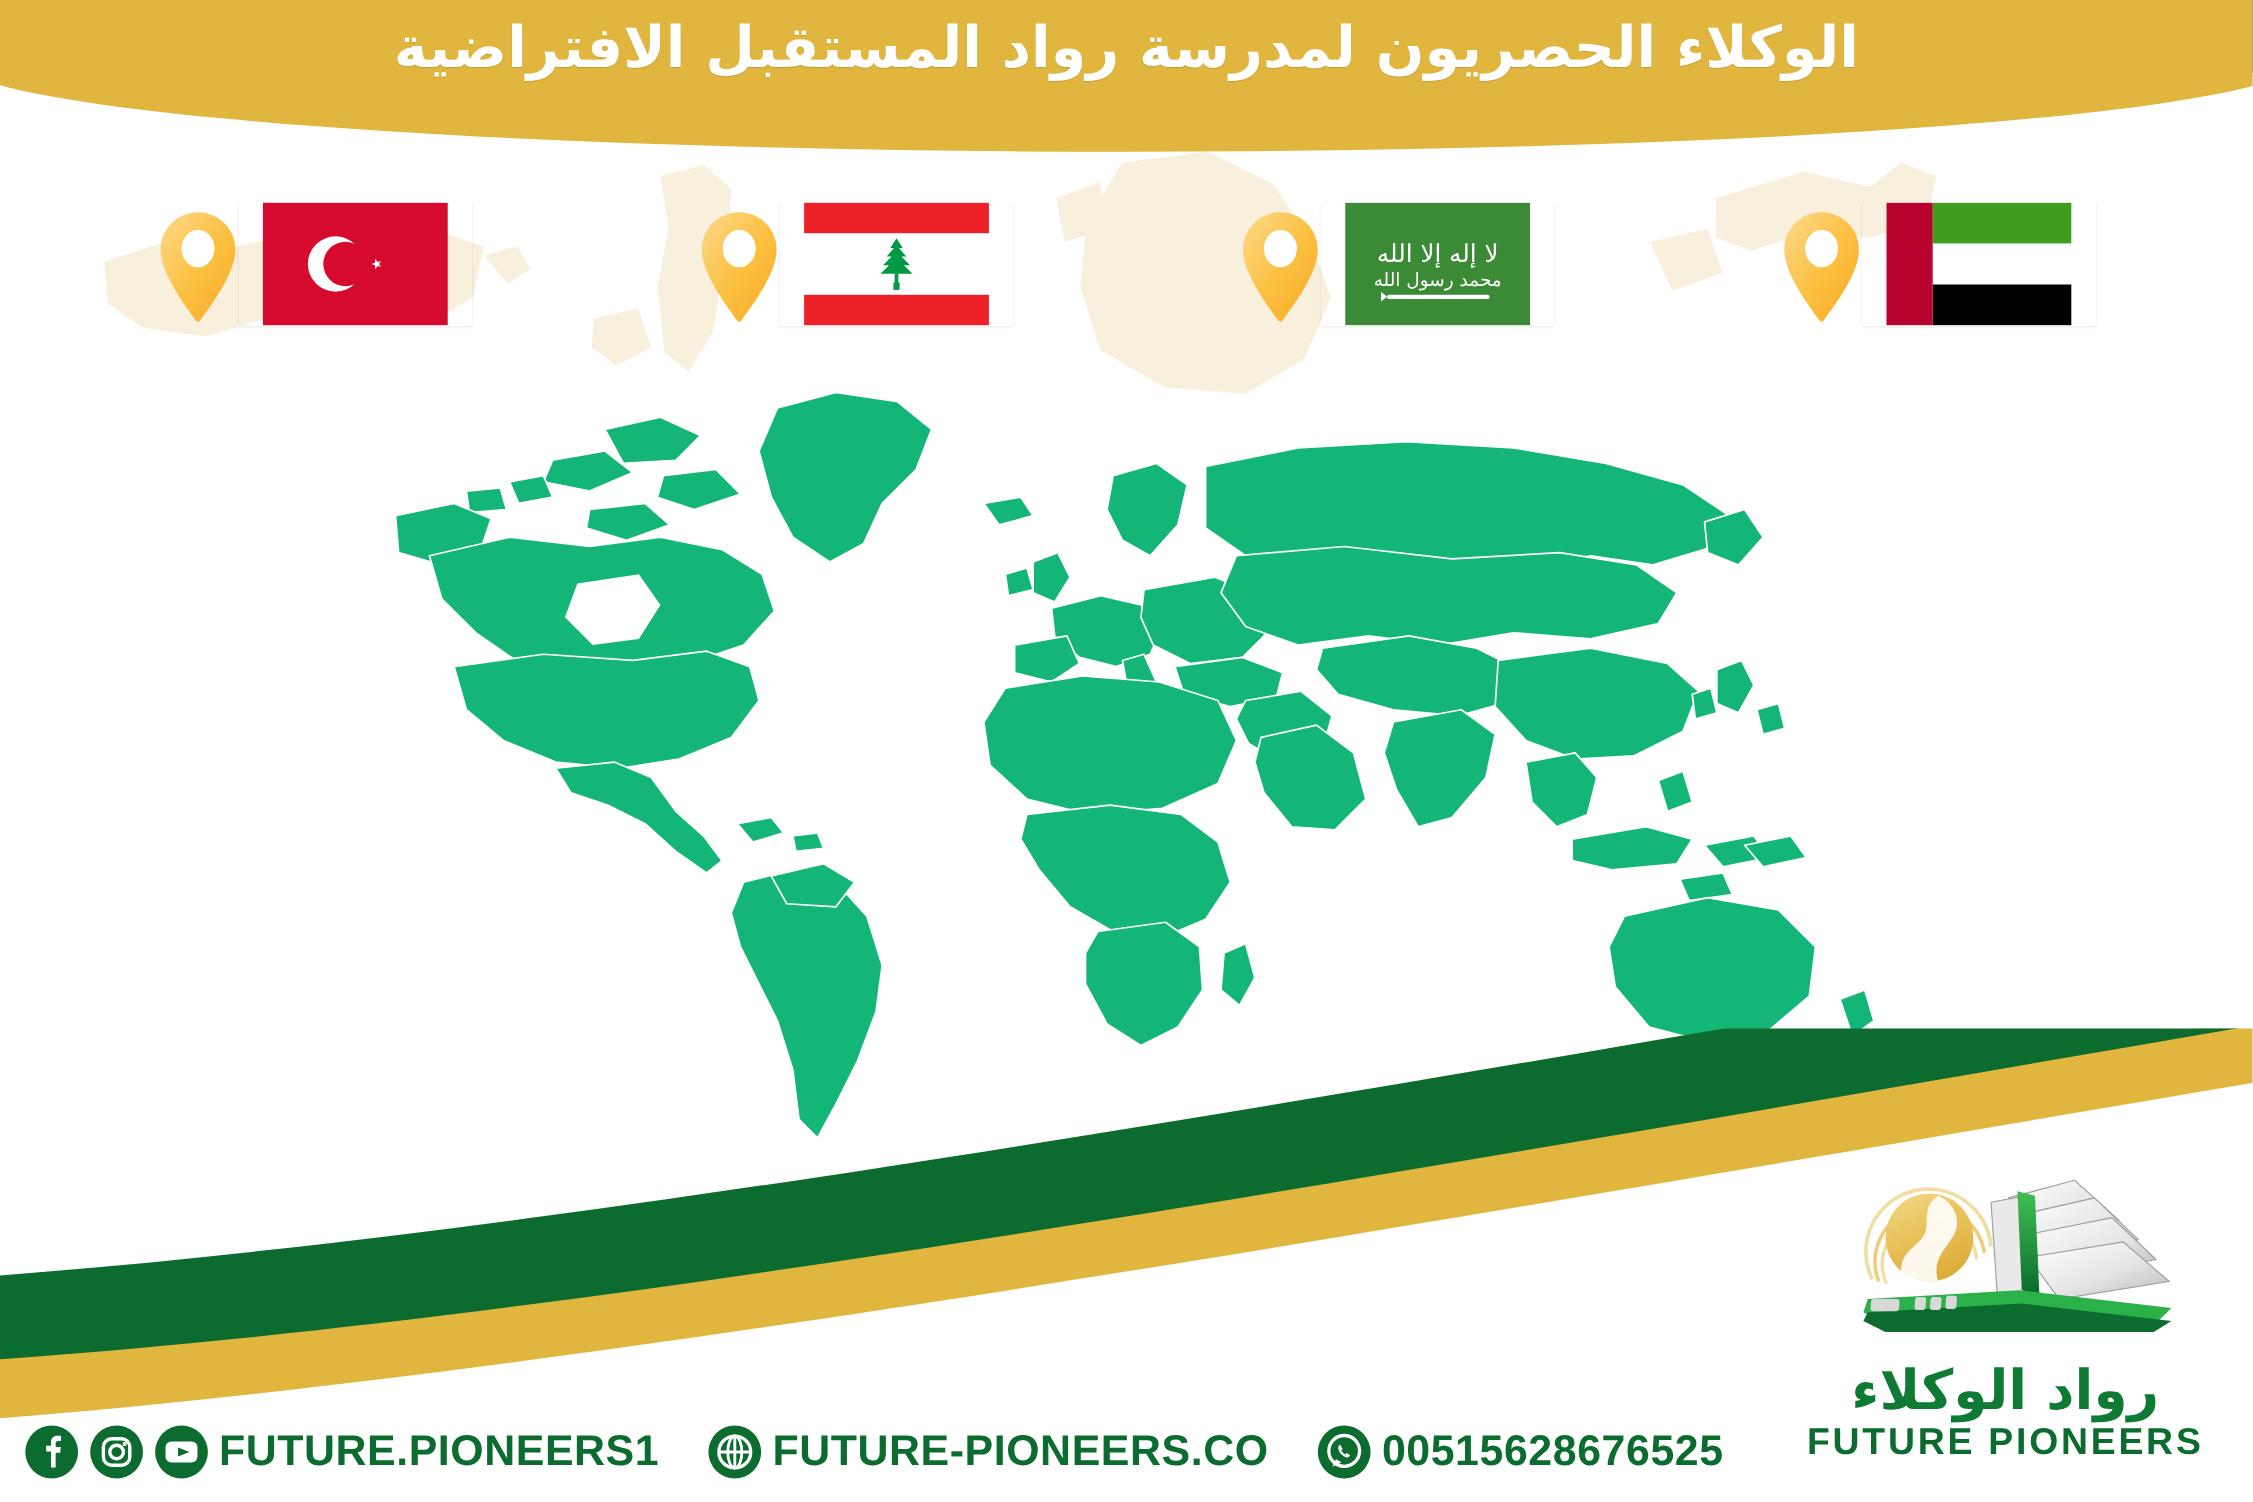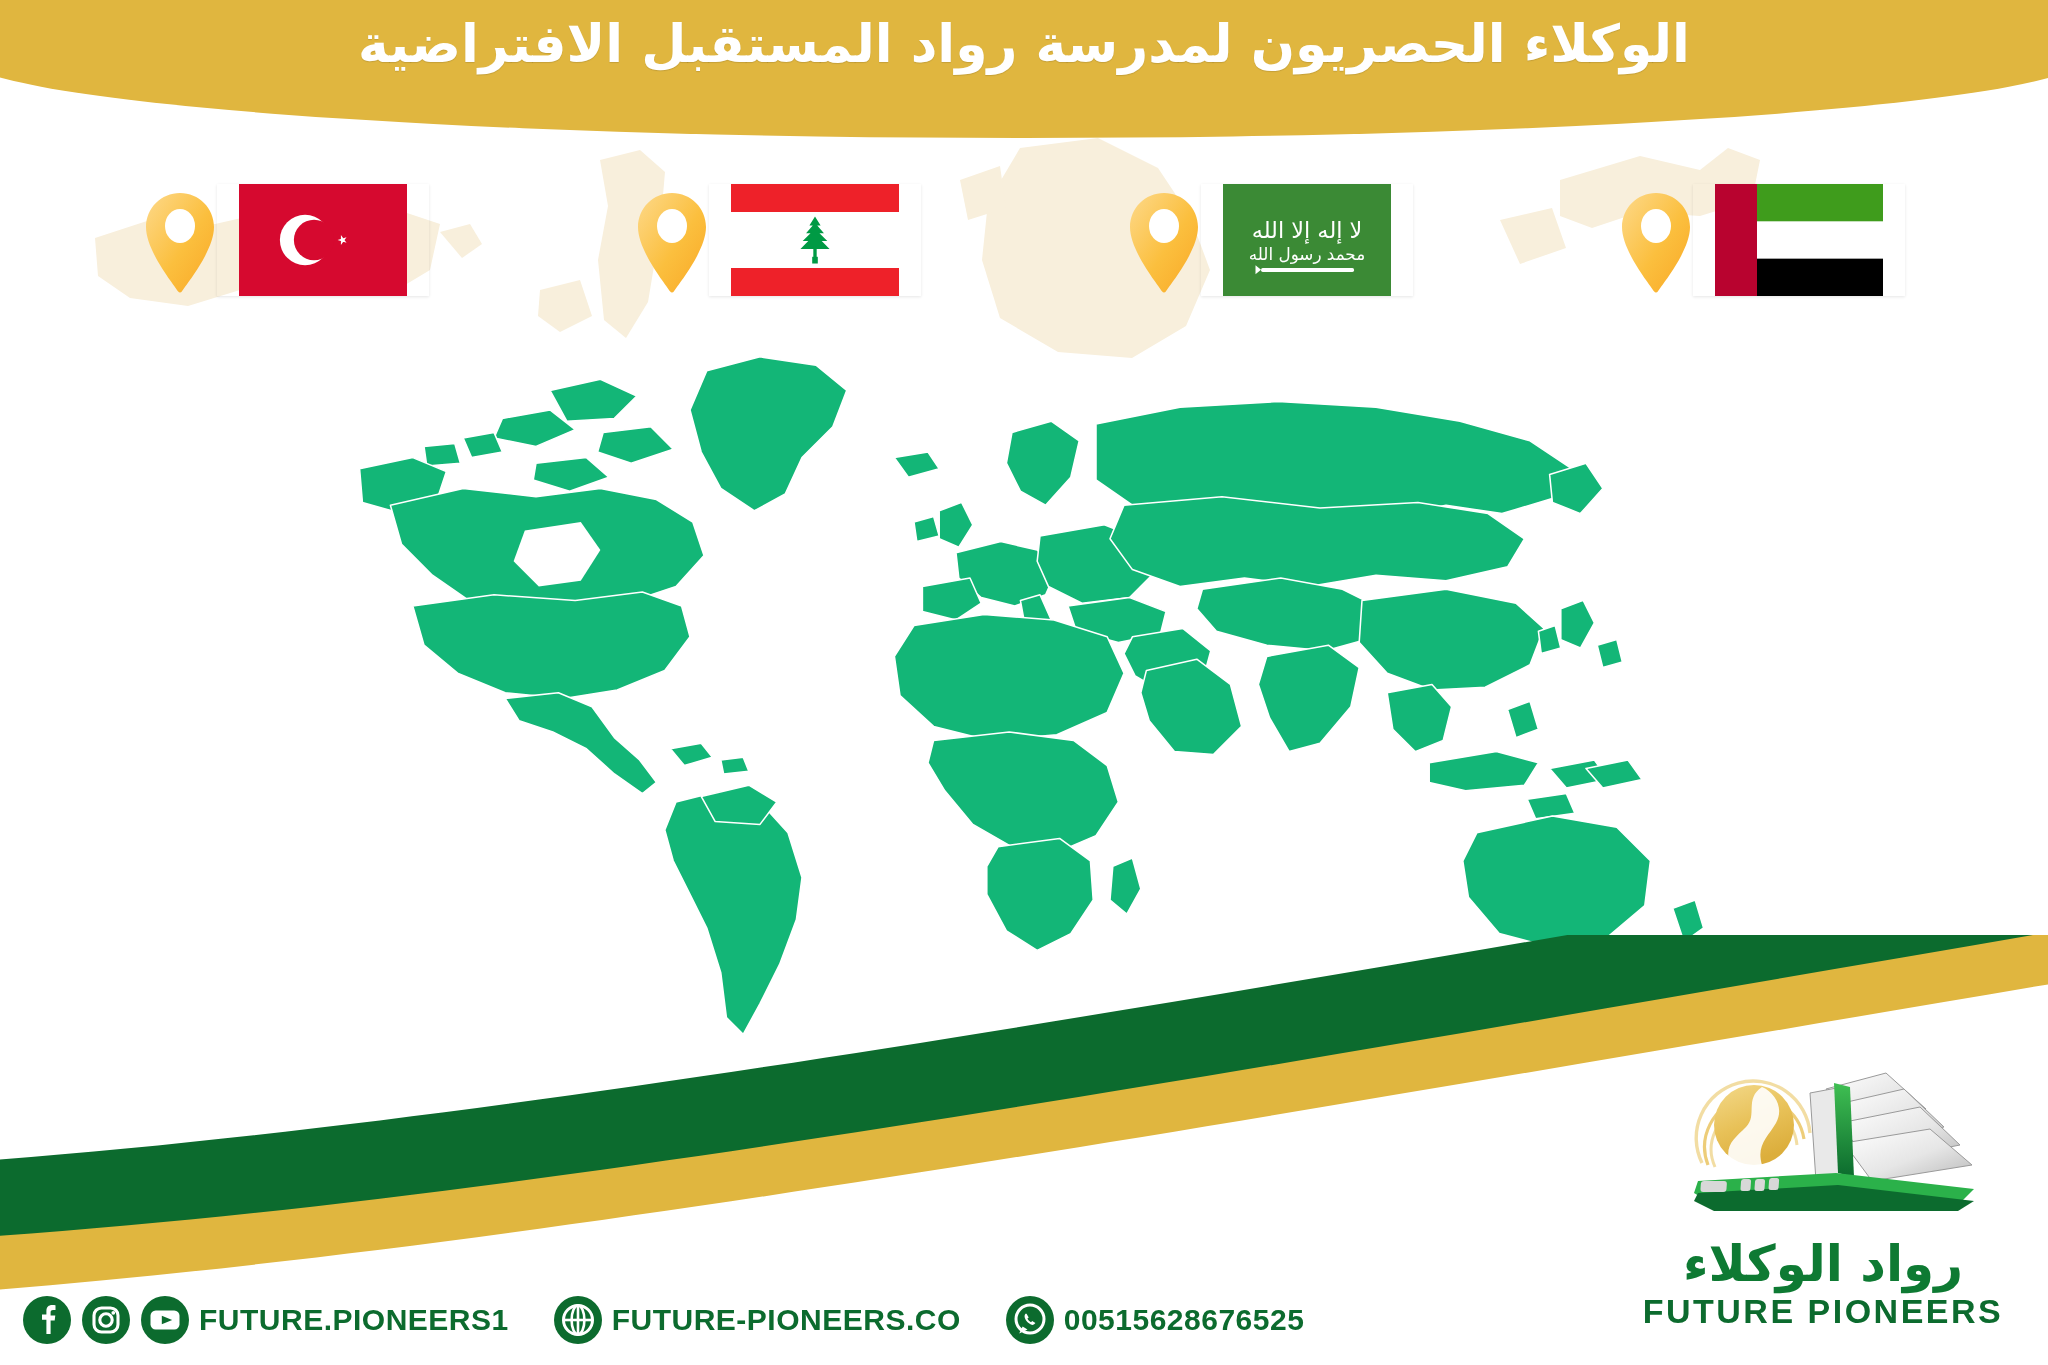--- a/index.html
+++ b/index.html
@@ -88,21 +88,21 @@
   }
   .pin-sm{width:36px;height:36px;flex:none;}
 
   .contact-row{
     position:absolute;left:22px;top:1288px;width:1620px;height:64px;
     display:flex;align-items:center;z-index:6;
   }
   .contact-group{display:flex;align-items:center;}
   .ico{width:50px;height:50px;flex:none;margin-right:9px;}
   .ctext{
-    color:#0c6b2e;font-size:30px;font-weight:bold;letter-spacing:.5px;
+    color:#0c6b2e;font-size:39px;font-weight:bold;letter-spacing:.5px;
     white-space:nowrap;font-family:"Liberation Sans",sans-serif;
   }
   .gap-a{width:44px;}
   .gap-b{width:44px;}
 
   
   .logo{
     position:absolute;right:30px;bottom:12px;width:390px;height:300px;z-index:7;
     text-align:center;
   }

